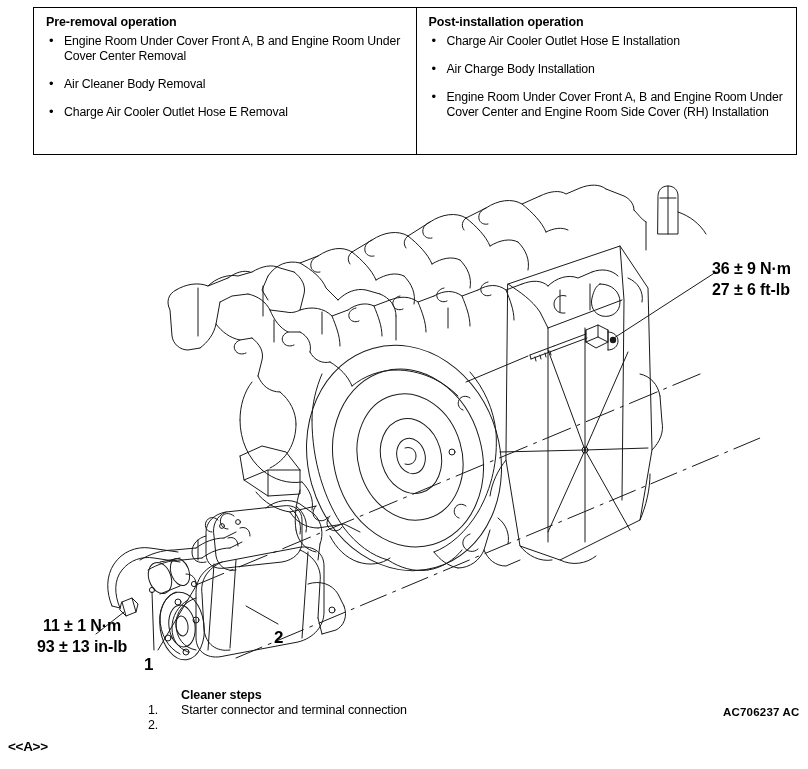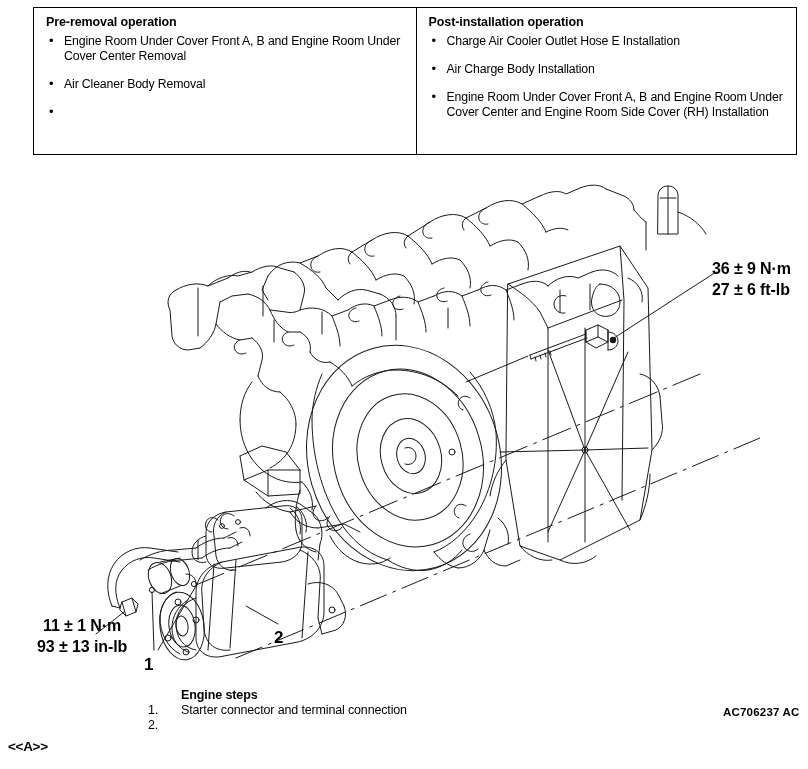--- a/index.html
+++ b/index.html
@@ -156,20 +156,21 @@
       <li class="ops-item">
         <span class="ops-bullet">•</span>
         <span>Engine Room Under Cover Front A, B and Engine Room Under Cover Center Removal</span>
       </li>
       <li class="ops-item">
         <span class="ops-bullet">•</span>
         <span>Air Cleaner Body Removal</span>
       </li>
       <li class="ops-item">
         <span class="ops-bullet">•</span>
+        <span>Charge Air Cooler Outlet Hose E Removal</span>
       </li>
     </ul>
   </div>
 
   <div class="ops-col right">
     <div class="ops-title">Post-installation operation</div>
     <ul class="ops-list">
       <li class="ops-item">
         <span class="ops-bullet">•</span>
         <span>Charge Air Cooler Outlet Hose E Installation</span>
@@ -520,21 +521,21 @@
 </div>
 
 <div class="item-num num-1">1</div>
 <div class="item-num num-2">2</div>
 
 <div class="fig-code">AC706237 AC</div>
 
 <div class="view-marker">&lt;&lt;A&gt;&gt;</div>
 
 <div class="steps">
-  <div class="steps-title">Engine steps</div>
+  <div class="steps-title">Cleaner steps</div>
   <div class="step-row">
     <div class="step-idx">1.</div>
     <div class="step-text">Starter connector and terminal connection</div>
   </div>
   <div class="step-row">
     <div class="step-idx">2.</div>
   </div>
 </div>
 
 </body></html>

